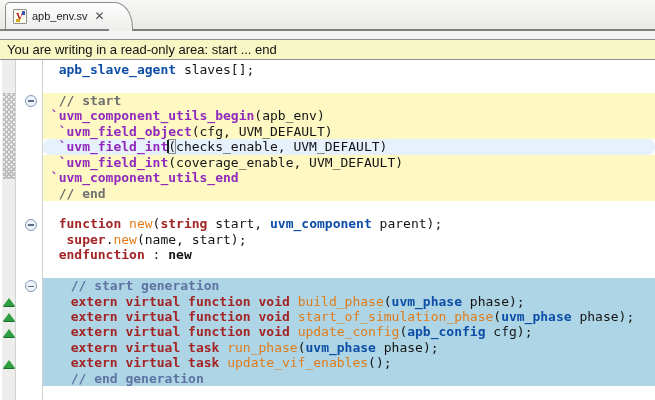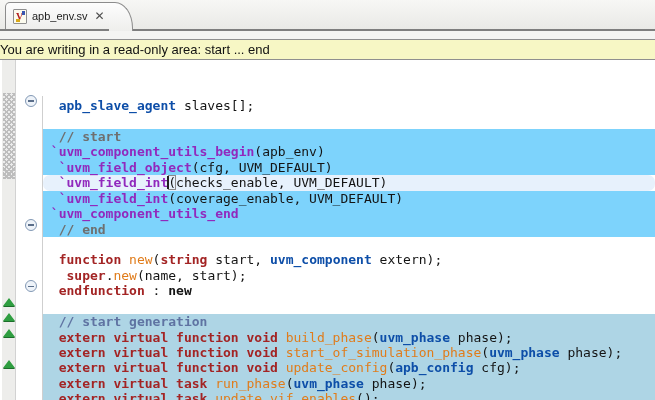--- a/index.html
+++ b/index.html
@@ -22,44 +22,44 @@
   .file-icon .v { position:absolute; left:2px; top:1px; font-family:"Liberation Serif",serif;
                   font-weight:bold; font-size:10px; line-height:12px; color:#b22020; }
   .file-icon .b { position:absolute; right:1px; top:1px; width:3px; height:4px; background:#3a56b0; }
   .file-icon .y { position:absolute; left:2px; bottom:1px; width:4px; height:3px; background:#d9a818; }
   .tab-close { font-size:12px; color:#4c4c4c; line-height:12px; padding:1px 2px; cursor:default; }
 
   
   .substrip { height:8px; background:#f4f4f2; }
   .warnbar { height:21px; background:#f7f7c5; border-top:1px solid #8f8f8f;
              border-bottom:1px solid #8f8f8f; display:flex; align-items:center;
-             font-size:13px; color:#111; }
+             padding-left:7px; font-size:13px; color:#111; }
 
   
   .editor { position:relative; height:340px; background:#fff; display:flex; }
   .ruler { position:relative; width:14px; margin-left:2px; background:#ededeb;
            border-right:1px solid #d2d2d2; }
   .hatch { position:absolute; left:1px; width:12px;
            background-color:#ececec;
            background-image:repeating-linear-gradient(45deg,#bdbdbd 0 1.5px,transparent 1.5px 3.5px),
                             repeating-linear-gradient(-45deg,#bdbdbd 0 1.5px,transparent 1.5px 3.5px); }
   .triangle { position:absolute; left:1px; width:0; height:0;
               border-left:6px solid transparent; border-right:6px solid transparent;
               border-bottom:8px solid #2f9e41; filter:drop-shadow(0 1px 0 #1c6e2a); }
   .foldcol { position:relative; width:26px; background:#fff; }
   .fold-icon { position:absolute; left:9px; width:12px; height:12px; border-radius:50%;
                background:#eef3f9; border:1px solid #8399b5; }
   .fold-icon::before { content:""; position:absolute; left:2px; right:2px; top:4.5px;
                        height:1.5px; background:#5a6e8a; }
 
   .code { position:relative; flex:1; border-left:1px solid #cfcfcf; padding-top:2px;
-          font-family:"DejaVu Sans Mono", monospace; font-size:13px; overflow:hidden;margin-top:36px; }
+          font-family:"DejaVu Sans Mono", monospace; font-size:13px; overflow:hidden; }
   .code-line { height:15.45px; line-height:15.45px; white-space:pre; }
-  .bg-gray    { background:#7dd3fc; }
-  .bg-blue    { background:#aed5e5; }
+  .bg-gray    { background:#fef9c3; }
+  .bg-blue    { background:#aed5e5;padding-left:12px; }
   .bg-current { background:#e7f1fc;border-radius:7px; }
 
   .seg-plain      { color:#141414; }
   .seg-kw         { color:#a32424; font-weight:bold; }
   .seg-type       { color:#0d4ea8; font-weight:bold; }
   .seg-macro      { color:#9129bd; font-weight:bold; }
   .seg-fn         { color:#e07c1b; }
   .seg-comment    { color:#6f6f6f; font-weight:bold; }
   .seg-gencomment { color:#5f73a2; font-weight:bold; }
   .seg-bold       { color:#141414; font-weight:bold; }
@@ -108,21 +108,21 @@
         <div class="code-line"><span class="seg-plain">  </span><span class="seg-type">apb_slave_agent</span><span class="seg-plain"> slaves[];</span></div>
         <div class="code-line"></div>
         <div class="code-line bg-gray"><span class="seg-comment">  // start</span></div>
         <div class="code-line bg-gray"><span class="seg-plain"> </span><span class="seg-macro">`uvm_component_utils_begin</span><span class="seg-plain">(apb_env)</span></div>
         <div class="code-line bg-gray"><span class="seg-plain">  </span><span class="seg-macro">`uvm_field_object</span><span class="seg-plain">(cfg, UVM_DEFAULT)</span></div>
         <div class="code-line bg-current"><span class="seg-plain">  </span><span class="seg-macro">`uvm_field_int</span><span class="seg-bracket">(</span><span class="seg-plain">checks_enable, UVM_DEFAULT)</span></div>
         <div class="code-line bg-gray"><span class="seg-plain">  </span><span class="seg-macro">`uvm_field_int</span><span class="seg-plain">(coverage_enable, UVM_DEFAULT)</span></div>
         <div class="code-line bg-gray"><span class="seg-plain"> </span><span class="seg-macro">`uvm_component_utils_end</span></div>
         <div class="code-line bg-gray"><span class="seg-comment">  // end</span></div>
         <div class="code-line"></div>
-        <div class="code-line"><span class="seg-plain">  </span><span class="seg-kw">function</span><span class="seg-plain"> </span><span class="seg-fn">new</span><span class="seg-plain">(</span><span class="seg-kw">string</span><span class="seg-plain"> start, </span><span class="seg-type">uvm_component</span><span class="seg-plain"> extern);</span></div>
+        <div class="code-line"><span class="seg-plain">  </span><span class="seg-kw">function</span><span class="seg-plain"> </span><span class="seg-fn">new</span><span class="seg-plain">(</span><span class="seg-kw">string</span><span class="seg-plain"> start, </span><span class="seg-type">uvm_component</span><span class="seg-plain"> parent);</span></div>
         <div class="code-line"><span class="seg-plain">   </span><span class="seg-kw">super</span><span class="seg-plain">.</span><span class="seg-fn">new</span><span class="seg-plain">(name, start);</span></div>
         <div class="code-line"><span class="seg-plain">  </span><span class="seg-kw">endfunction</span><span class="seg-plain"> : </span><span class="seg-bold">new</span></div>
         <div class="code-line"></div>
         <div class="code-line bg-blue"><span class="seg-gencomment">  // start generation</span></div>
         <div class="code-line bg-blue"><span class="seg-plain">  </span><span class="seg-kw">extern virtual function void</span><span class="seg-plain"> </span><span class="seg-fn">build_phase</span><span class="seg-plain">(</span><span class="seg-type">uvm_phase</span><span class="seg-plain"> phase);</span></div>
         <div class="code-line bg-blue"><span class="seg-plain">  </span><span class="seg-kw">extern virtual function void</span><span class="seg-plain"> </span><span class="seg-fn">start_of_simulation_phase</span><span class="seg-plain">(</span><span class="seg-type">uvm_phase</span><span class="seg-plain"> phase);</span></div>
         <div class="code-line bg-blue"><span class="seg-plain">  </span><span class="seg-kw">extern virtual function void</span><span class="seg-plain"> </span><span class="seg-fn">update_config</span><span class="seg-plain">(</span><span class="seg-type">apb_config</span><span class="seg-plain"> cfg);</span></div>
         <div class="code-line bg-blue"><span class="seg-plain">  </span><span class="seg-kw">extern virtual task</span><span class="seg-plain"> </span><span class="seg-fn">run_phase</span><span class="seg-plain">(</span><span class="seg-type">uvm_phase</span><span class="seg-plain"> phase);</span></div>
         <div class="code-line bg-blue"><span class="seg-plain">  </span><span class="seg-kw">extern virtual task</span><span class="seg-plain"> </span><span class="seg-fn">update_vif_enables</span><span class="seg-plain">();</span></div>
         <div class="code-line bg-blue"><span class="seg-gencomment">  // end generation</span></div>

